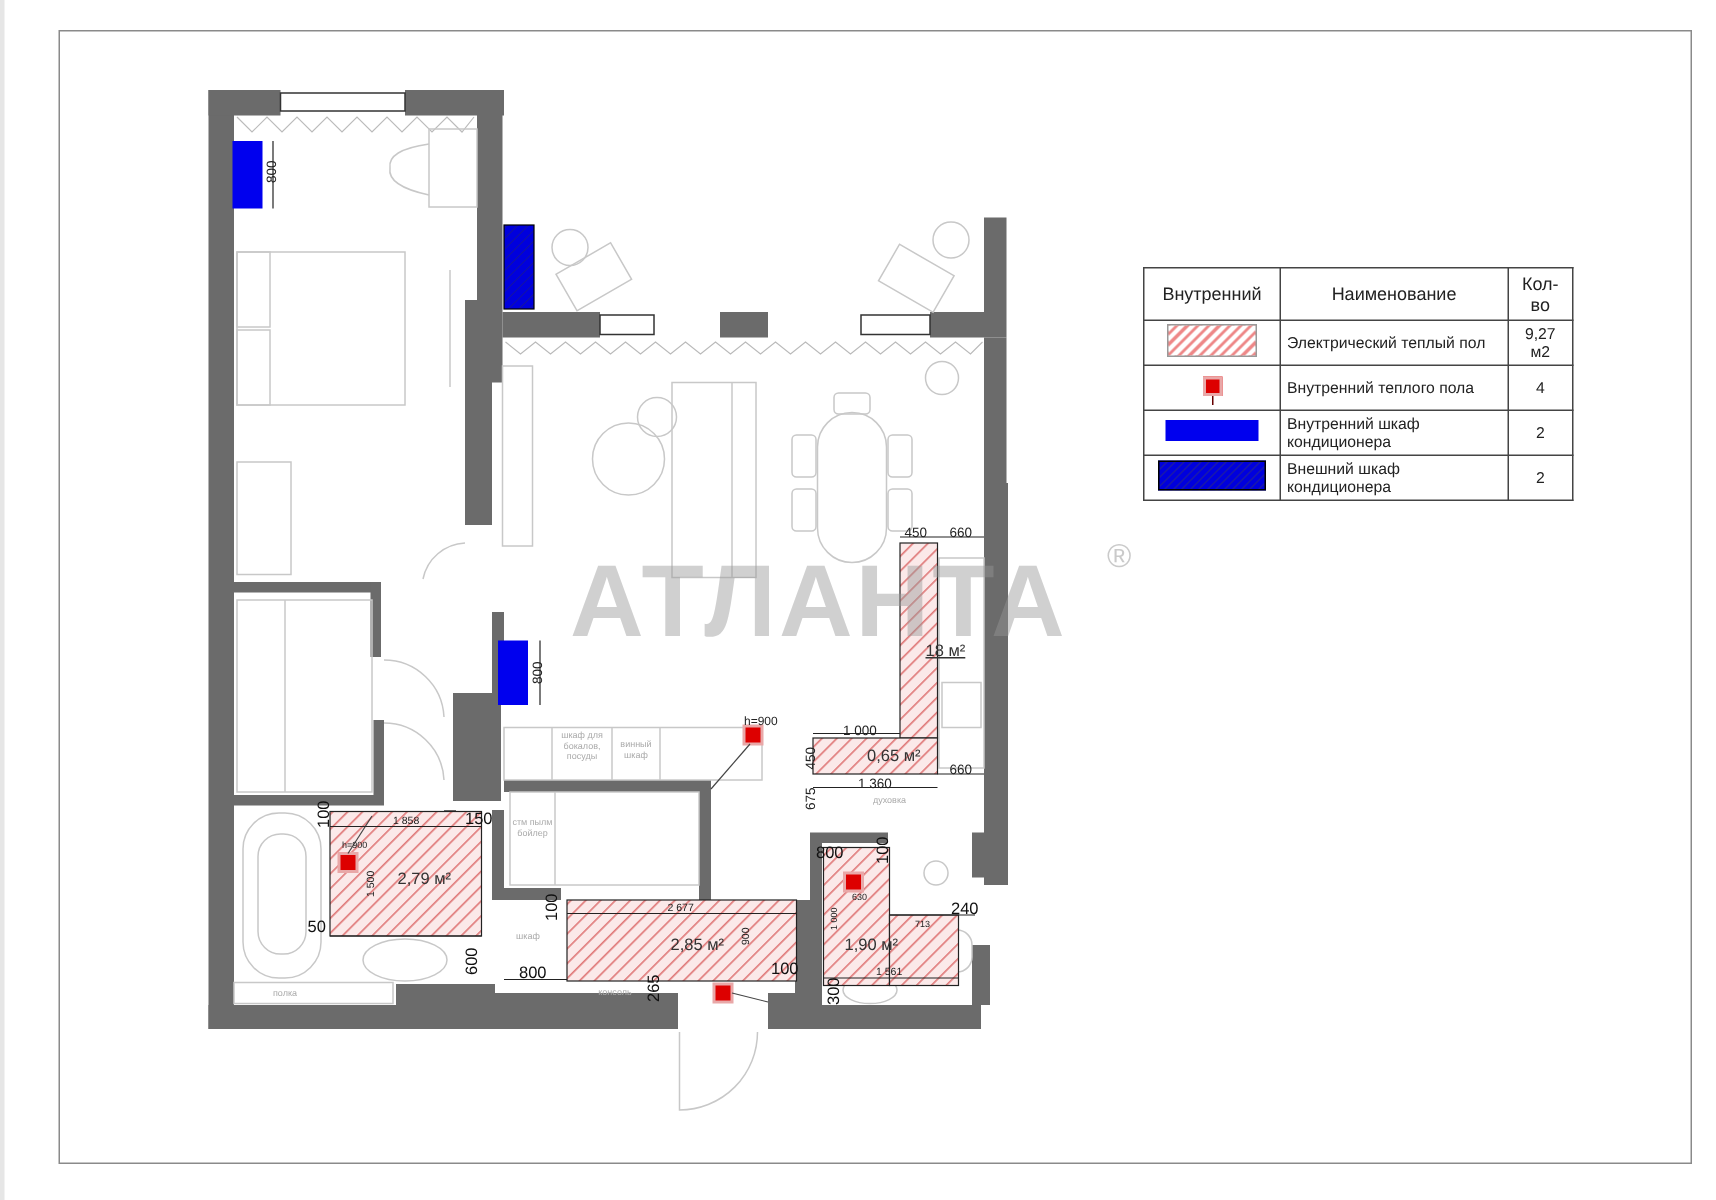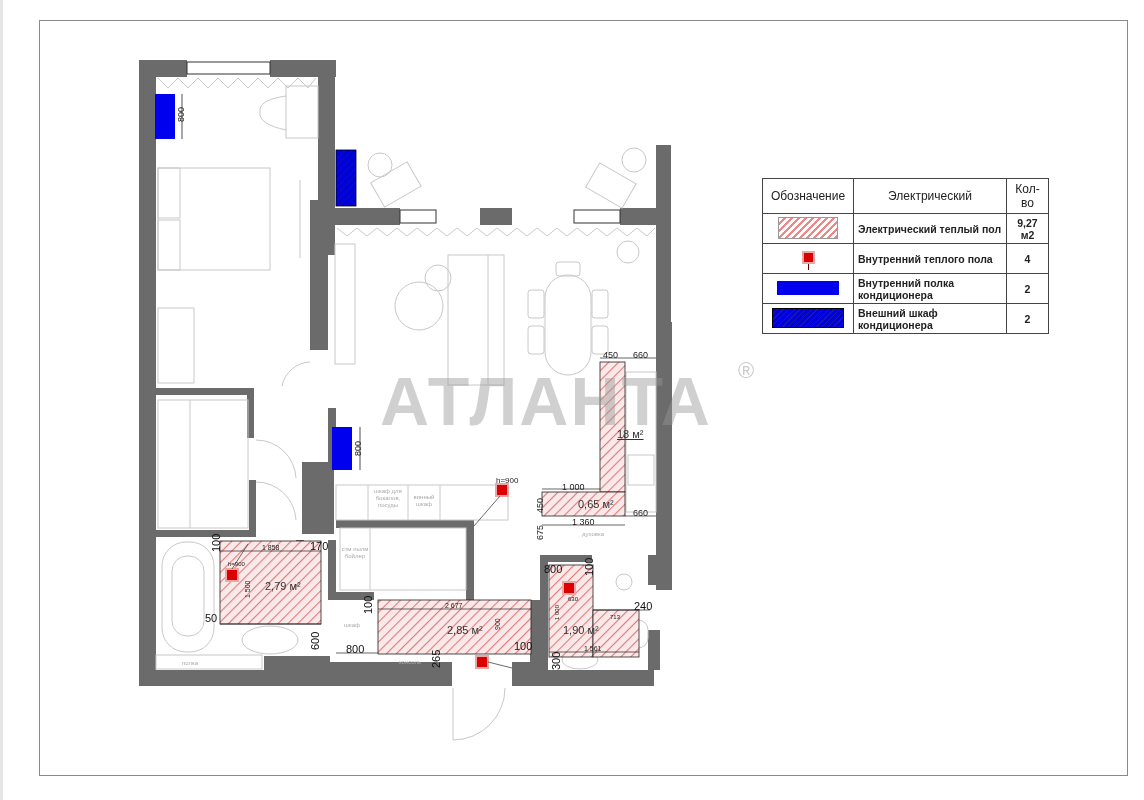--- a/index.html
+++ b/index.html
@@ -3,21 +3,21 @@
 <meta charset="utf-8">
 <style>
   html,body{margin:0;padding:0;background:#fff;}
   body{width:1144px;height:800px;position:relative;overflow:hidden;font-family:"Liberation Sans",sans-serif;}
   .page-frame{position:absolute;left:39px;top:20px;width:1089px;height:756px;border:1px solid #8a8a8a;box-sizing:border-box;}
   .left-edge{position:absolute;left:0;top:0;width:3px;height:800px;background:#e6e6e6;}
   svg.plan{position:absolute;left:0;top:0;}
   .legend{position:absolute;left:762px;top:178px;width:287px;border-collapse:collapse;font-size:11px;color:#222;}
   .legend td,.legend th{border:1px solid #444;padding:0 4px;vertical-align:middle;}
   .legend th{font-weight:normal;font-size:12px;height:34px;}
-  .legend td{height:29px;font-size:10.5px;line-height:12px;font-weight:bold;}
+  .legend td{height:29px;font-size:10.5px;line-height:12px;}
   .legend .qty{text-align:center;}
   .legend .sym{text-align:center;width:82px;}
   .swatch-hatch{display:inline-block;width:58px;height:20px;border:1px solid #999;
      background:repeating-linear-gradient(135deg,#fff 0 3px,#e88 3px 5px);}
   .swatch-reg{display:inline-block;width:9px;height:9px;background:#d00;border:2px solid #e9a8a8;position:relative;}
   .swatch-reg::after{content:"";position:absolute;left:4px;top:11px;width:1px;height:6px;background:#600;}
   .swatch-in{display:inline-block;width:62px;height:14px;background:#0000ee;}
   .swatch-out{display:inline-block;width:70px;height:18px;border:1px solid #000;
      background:repeating-linear-gradient(135deg,#0000dd 0 3px,#1a1aa8 3px 4px);}
   .watermark{position:absolute;left:380px;top:362px;font-size:68px;font-weight:bold;color:rgba(150,150,150,0.45);letter-spacing:2px;}
@@ -215,21 +215,21 @@
 <div class="dim" style="left:603px;top:350px;">450</div>
 <div class="dim" style="left:633px;top:350px;">660</div>
 <div class="dim" style="left:562px;top:482px;">1 000</div>
 <div class="dim dim-v" style="left:535px;top:513px;">450</div>
 <div class="dim" style="left:572px;top:517px;">1 360</div>
 <div class="dim" style="left:633px;top:508px;">660</div>
 <div class="dim dim-v" style="left:535px;top:540px;">675</div>
 <div class="dim" style="left:496px;top:476px;font-size:8px;">h=900</div>
 
 <div class="dim-lg dim-v" style="left:210px;top:552px;">100</div>
-<div class="dim-lg" style="left:310px;top:540px;">170</div>
+<div class="dim-lg" style="left:310px;top:540px;">150</div>
 <div class="dim" style="left:262px;top:544px;font-size:7px;">1 858</div>
 <div class="dim dim-v" style="left:244px;top:598px;font-size:7px;">1 500</div>
 <div class="dim-lg" style="left:205px;top:612px;">50</div>
 <div class="dim-lg dim-v" style="left:309px;top:650px;">600</div>
 <div class="dim" style="left:228px;top:561px;font-size:6px;">h=900</div>
 
 <div class="dim-lg dim-v" style="left:362px;top:614px;">100</div>
 <div class="dim" style="left:445px;top:602px;font-size:7px;">2 677</div>
 <div class="dim-lg" style="left:346px;top:643px;">800</div>
 <div class="dim-lg dim-v" style="left:430px;top:668px;">265</div>
@@ -249,37 +249,37 @@
 <div class="tiny" style="left:409px;top:494px;width:30px;">винный шкаф</div>
 <div class="tiny" style="left:340px;top:546px;width:30px;">стм пылм бойлер</div>
 <div class="tiny" style="left:338px;top:622px;width:28px;">шкаф</div>
 <div class="tiny" style="left:390px;top:659px;width:40px;">консоль</div>
 <div class="tiny" style="left:170px;top:660px;width:40px;">полка</div>
 <div class="tiny" style="left:578px;top:531px;width:30px;">духовка</div>
 
 <table class="legend">
   <tbody>
       <tr>
-    <th>Обозначение</th>
-    <th>Электрический</th>
+    <th>Внутренний</th>
+    <th>Наименование</th>
     <th>Кол-во</th>
   </tr>
   <tr>
     <td class="sym"><span class="swatch-hatch"></span></td>
     <td>Электрический теплый пол</td>
     <td class="qty">9,27 м2</td>
   </tr>
   <tr>
     <td class="sym"><span class="swatch-reg"></span></td>
     <td>Внутренний теплого пола</td>
     <td class="qty">4</td>
   </tr>
   <tr>
     <td class="sym"><span class="swatch-in"></span></td>
-    <td>Внутренний полка кондиционера</td>
+    <td>Внутренний шкаф кондиционера</td>
     <td class="qty">2</td>
   </tr>
   <tr>
     <td class="sym"><span class="swatch-out"></span></td>
     <td>Внешний шкаф кондиционера</td>
     <td class="qty">2</td>
   </tr>
 </tbody>
   </table>
 

